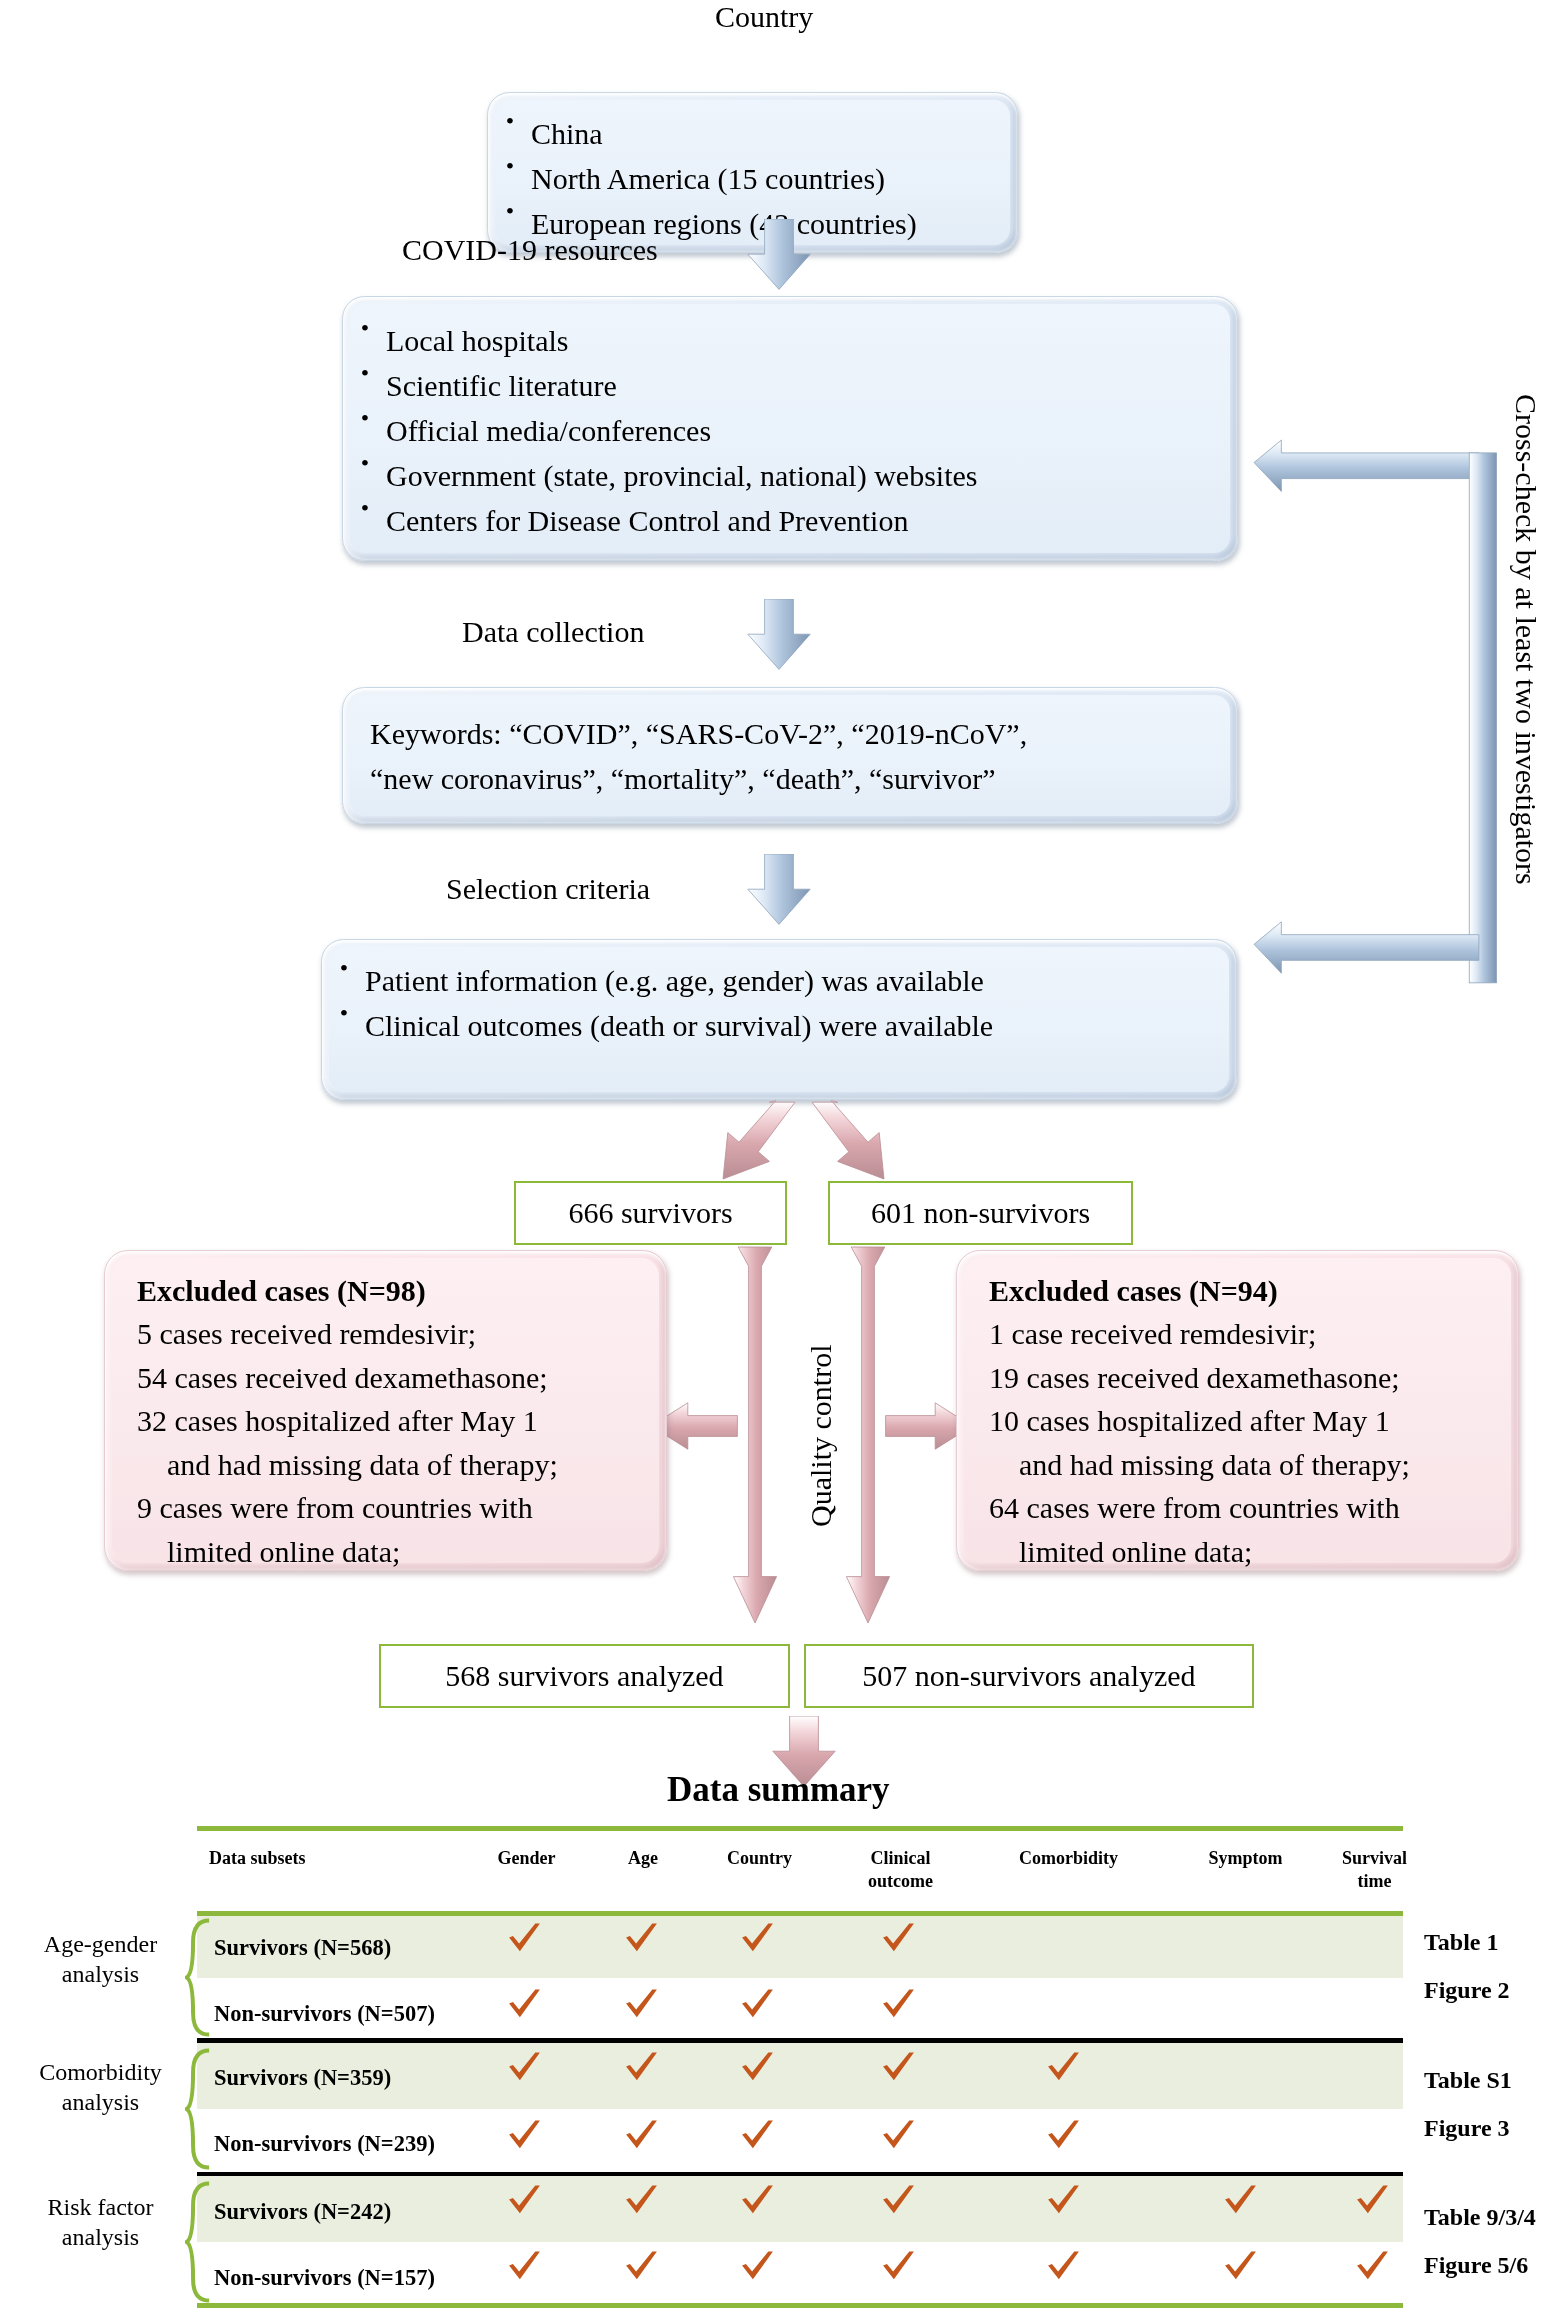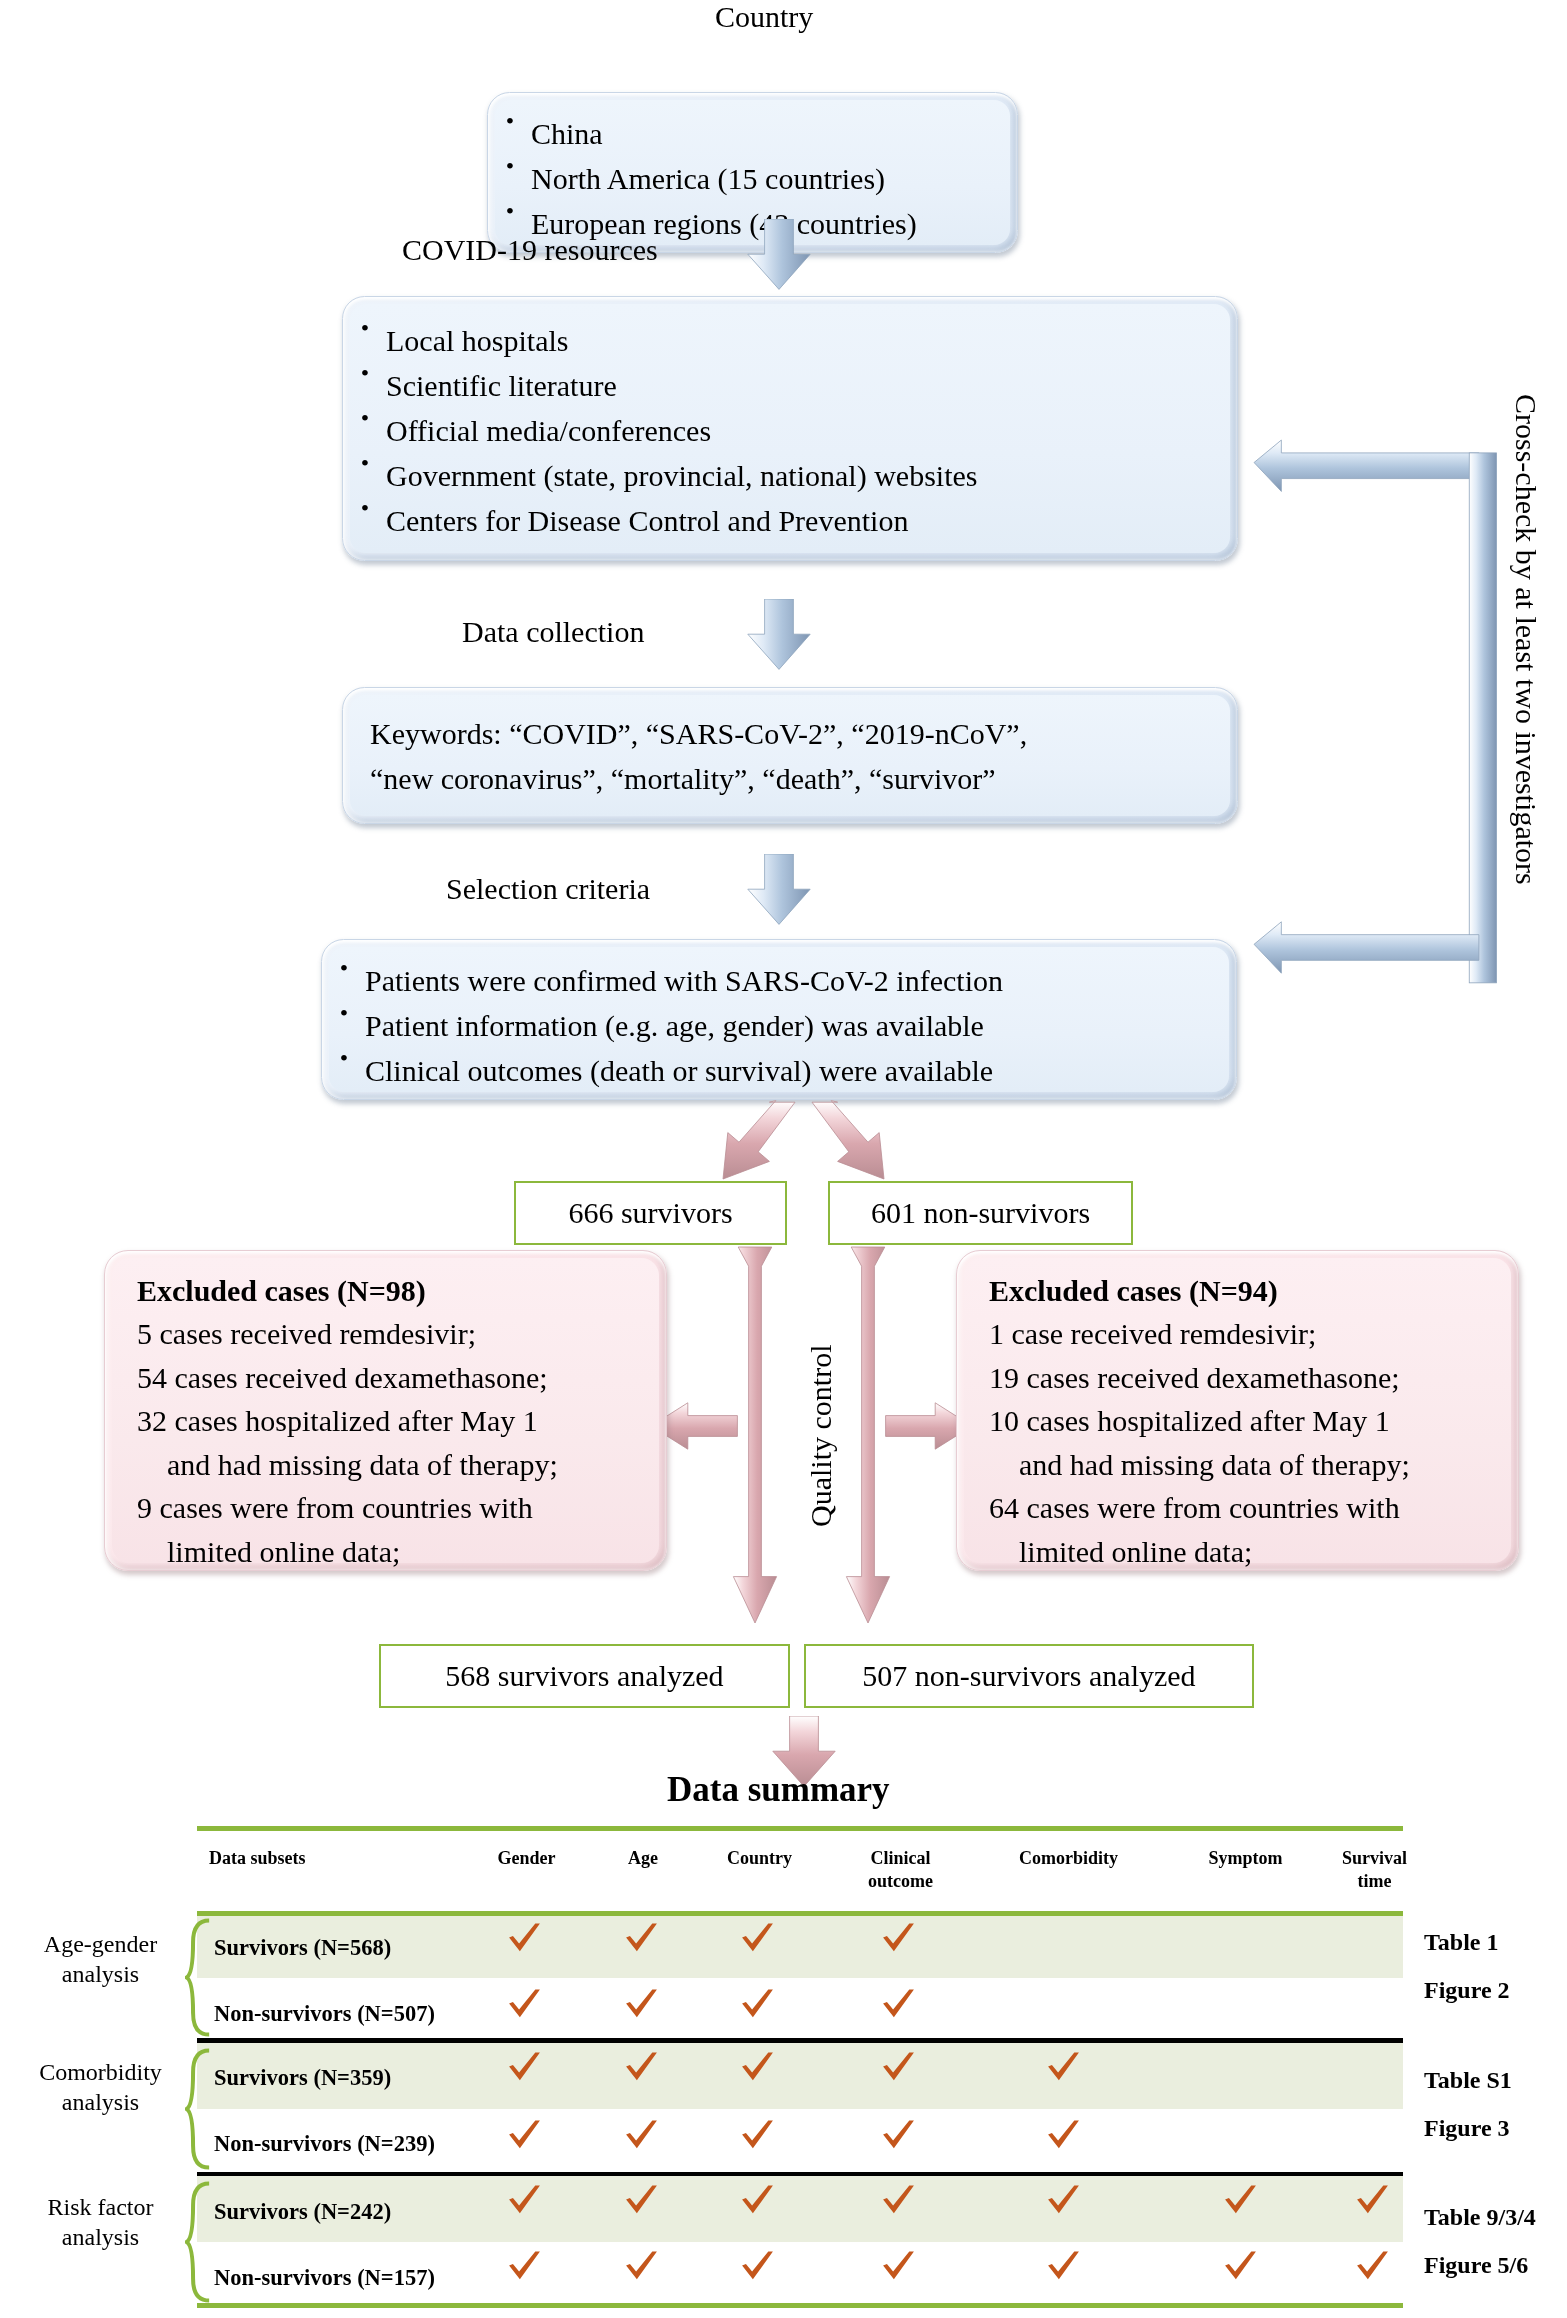--- a/index.html
+++ b/index.html
@@ -164,21 +164,20 @@
 </div>
 
 <div class="label" style="left:446px;top:872px;">Selection criteria</div>
 <svg class="abs" style="left:743px;top:854px;" width="72" height="72" viewBox="0 0 90 90">
   <polygon points="27,0 63,0 63,44 84,44 45,88 6,44 27,44" fill="url(#gblue)" stroke="#8ea4bc" stroke-width="1"></polygon>
 </svg>
 
 <div class="bluebox" style="left:321px;top:939px;width:916px;height:161px;">
   <div class="inner"></div>
   <ul style="padding-top:17.7px;">
-    <li class="btext">Patients were confirmed with SARS-CoV-2 infection</li>
     <li class="btext">Patient information (e.g. age, gender) was available</li>
     <li class="btext">Clinical outcomes (death or survival) were available</li>
   </ul>
 </div>
 
 <svg class="abs" style="left:1238px;top:430px;" width="273" height="595" viewBox="0 0 340 740">
 
   <polygon points="20,40 54,12 54,28 300,28 300,60 54,60 54,76" fill="url(#gbluev)" stroke="#8ea4bc" stroke-width="1"></polygon>
 
   <rect x="288" y="28" width="34" height="660" fill="url(#gblue)" stroke="#8ea4bc" stroke-width="1"></rect>

